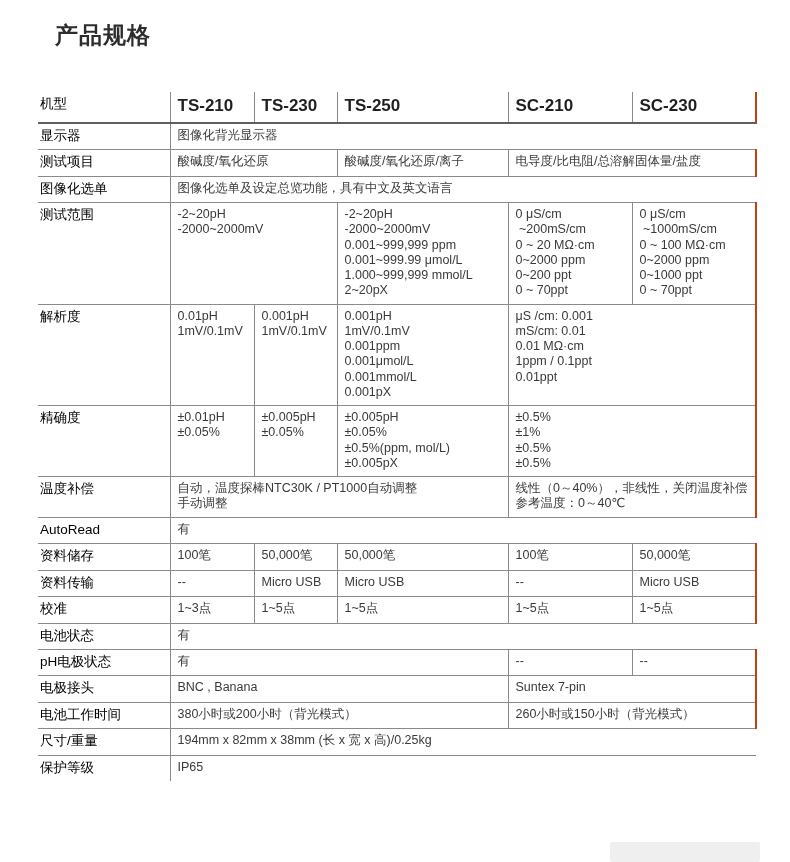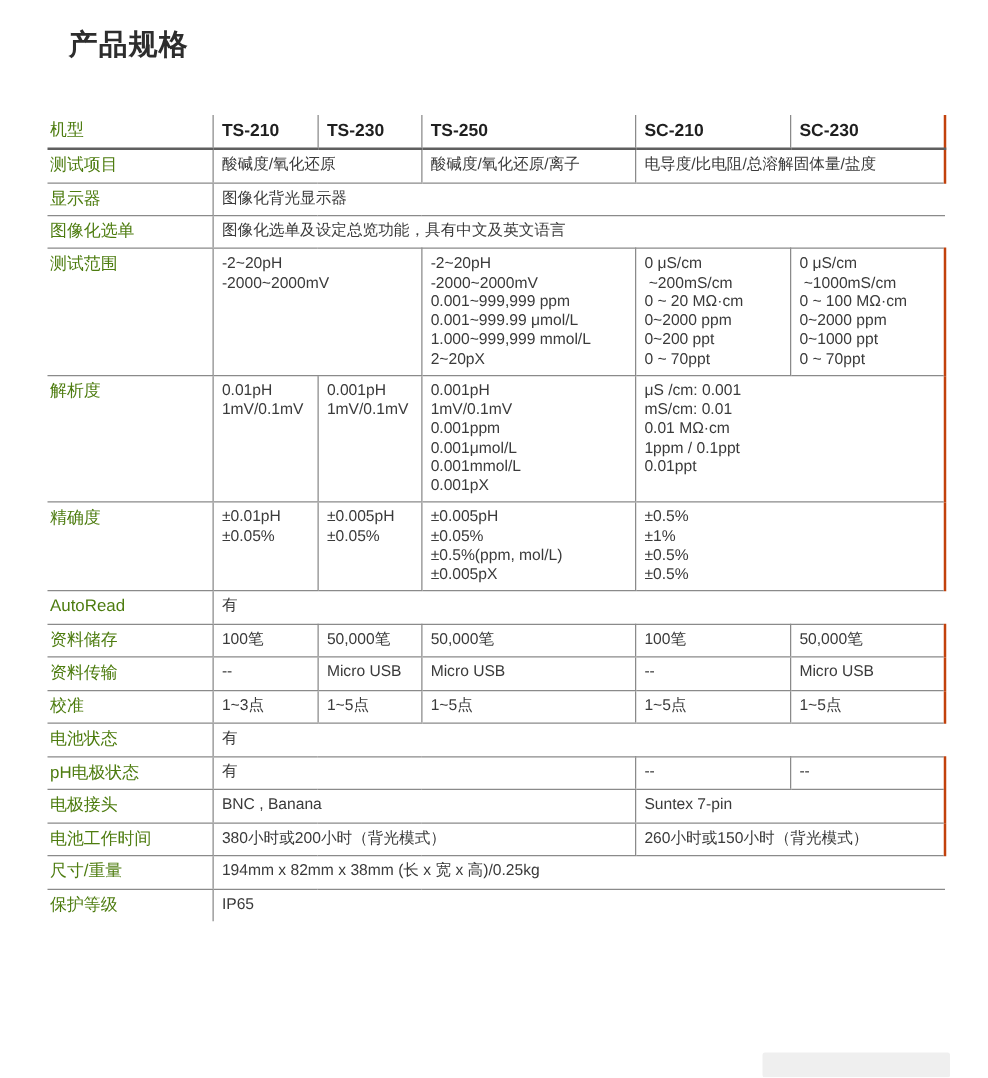--- a/index.html
+++ b/index.html
@@ -48,27 +48,27 @@
     padding: 4px 6px 5px 7px;
     border-bottom: 1px solid #8a8a8a;
     white-space: pre-line;
     overflow: hidden;
   }
   thead th {
     border-bottom: 2px solid #5f5f5f;
   }
   thead th.model {
     font-weight: bold;
-    font-size: 14px;
+    font-size: 17px;
     color: #1f1f1f;
     border-left: 1px solid #8a8a8a;
   }
   th.rowlabel {
     font-size: 13.5px;
-    color: #4d7c0f;
+    color: #000000;
     padding-left: 2px;
     border-left: none;
   }
   td {
     border-left: 1px solid #8a8a8a;
   }
   td.last, thead th.model.last {
     border-right: 2px solid #c2410c;
   }
   td.full {
@@ -108,28 +108,28 @@
         <th class="rowlabel">机型</th>
       <th class="model">TS-210</th>
           <th class="model">TS-230</th>
           <th class="model">TS-250</th>
           <th class="model">SC-210</th>
           <th class="model last">SC-230</th>
         </tr>
     </thead>
     <tbody>
     <tr>
+          <th class="rowlabel">显示器</th>
+          <td colspan="5" class="full last">图像化背光显示器</td>
+        </tr>
+        <tr>
           <th class="rowlabel">测试项目</th>
           <td colspan="2">酸碱度/氧化还原</td>
           <td>酸碱度/氧化还原/离子</td>
           <td colspan="2" class="last">电导度/比电阻/总溶解固体量/盐度</td>
-        </tr>
-        <tr>
-          <th class="rowlabel">显示器</th>
-          <td colspan="5" class="full last">图像化背光显示器</td>
         </tr>
         <tr>
           <th class="rowlabel">图像化选单</th>
           <td colspan="5" class="full last">图像化选单及设定总览功能，具有中文及英文语言</td>
         </tr>
         <tr>
           <th class="rowlabel">测试范围</th>
           <td colspan="2">-2~20pH
 -2000~2000mV</td>
           <td>-2~20pH
@@ -178,20 +178,27 @@
           <td>±0.005pH
 ±0.05%
 ±0.5%(ppm, mol/L)
 ±0.005pX</td>
           <td colspan="2" class="last">±0.5%
 ±1%
 ±0.5%
 ±0.5%</td>
         </tr>
         <tr>
+          <th class="rowlabel">温度补偿</th>
+          <td colspan="3">自动，温度探棒NTC30K / PT1000自动调整
+手动调整</td>
+          <td colspan="2" class="last">线性（0～40%），非线性，关闭温度补偿
+参考温度：0～40℃</td>
+        </tr>
+        <tr>
           <th class="rowlabel">AutoRead</th>
           <td colspan="5" class="full last">有</td>
         </tr>
         <tr>
           <th class="rowlabel">资料储存</th>
           <td>100笔</td>
           <td>50,000笔</td>
           <td>50,000笔</td>
           <td>100笔</td>
           <td class="last">50,000笔</td>

